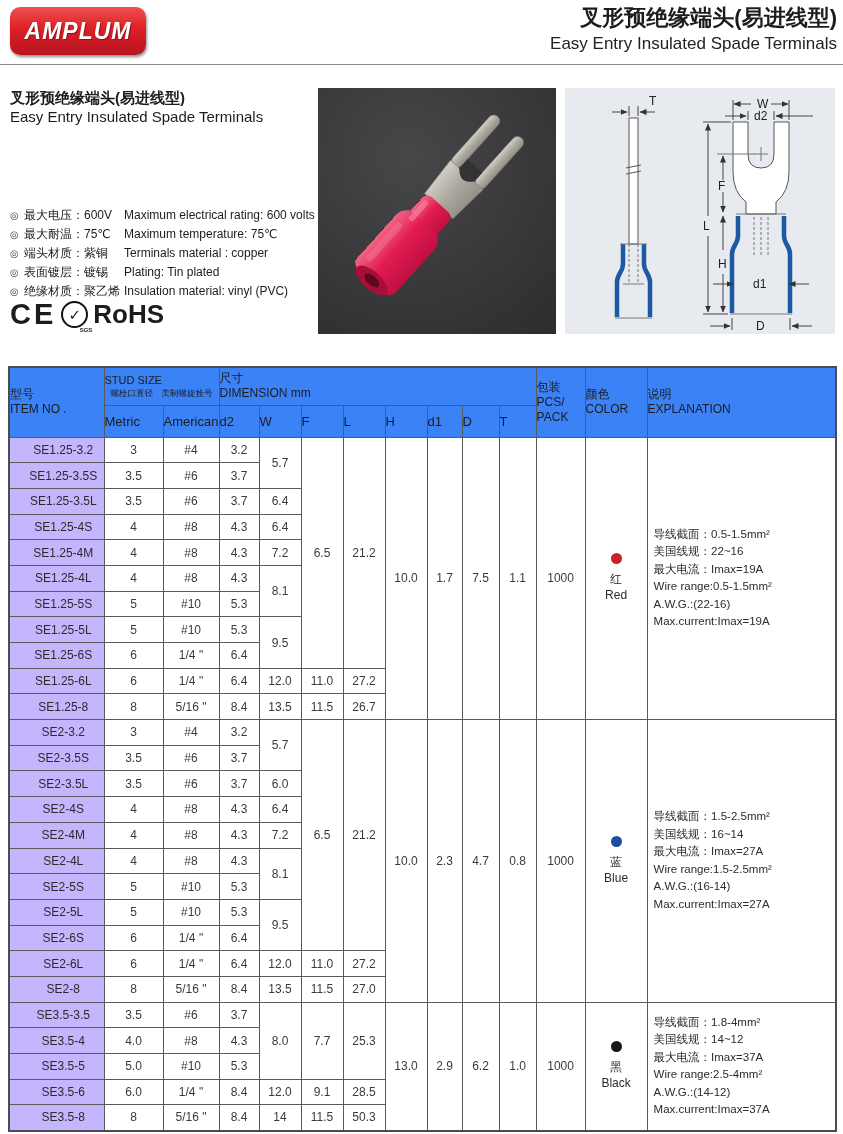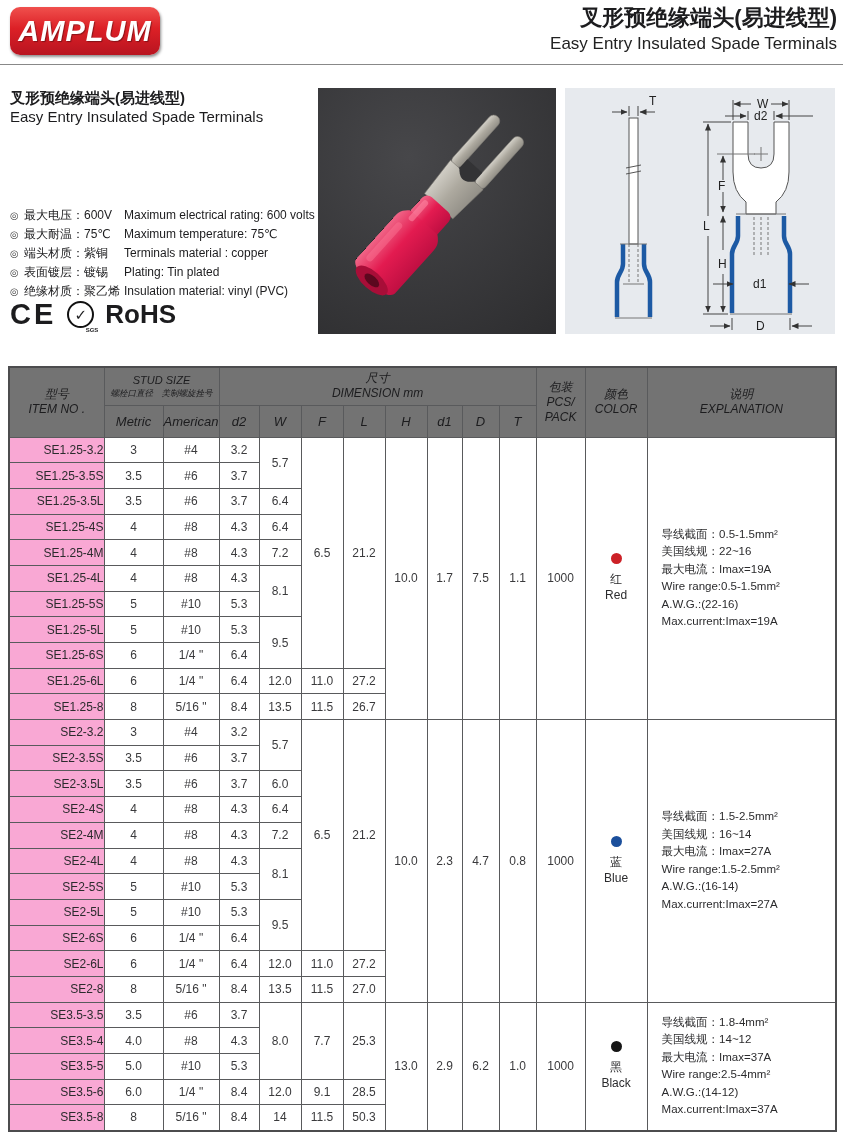--- a/index.html
+++ b/index.html
@@ -2,63 +2,63 @@
 <html><head>
 <meta charset="utf-8">
 <style>
   * { margin:0; padding:0; box-sizing:border-box; }
   html,body { width:843px; background:#fff; }
   body { font-family:"Liberation Sans","DejaVu Sans",sans-serif; color:#1c1c1e; }
   .page { position:relative; width:843px; height:1134px; background:#fff; overflow:hidden; }
 
   
   .top { position:absolute; top:0; left:0; right:0; height:64px; }
-  .logo { position:absolute; left:10px; top:7px; width:150px; height:48px;
+  .logo { position:absolute; left:10px; top:7px; width:136px; height:48px;
           background:linear-gradient(180deg,#f0504d 0%,#dc2026 45%,#b81420 100%);
           border-radius:10px; color:#fff; font-weight:bold; font-style:italic;
-          font-size:29px; letter-spacing:1px; display:flex; align-items:center; justify-content:center;
+          font-size:23px; letter-spacing:1px; display:flex; align-items:center; justify-content:center;
           box-shadow:1px 2px 3px rgba(0,0,0,.45); text-shadow:1px 1px 1px rgba(0,0,0,.35); }
   .titles { position:absolute; right:6px; top:4px; text-align:right; }
   .title-zh { font-size:22px; font-weight:600; line-height:28px; }
   .title-en { font-size:17px; line-height:24px; color:#222; }
   .rule { position:absolute; top:64px; left:0; width:843px; border:none; border-top:1.5px solid #888; }
 
   
   .product { position:absolute; top:84px; left:8px; width:827px; height:252px; }
   .p-left { position:absolute; left:2px; top:4px; width:300px; }
   .p-title-zh { font-size:15px; font-weight:bold; line-height:19px; }
   .p-title-en { font-size:15px; line-height:19px; }
   .spec-list { position:absolute; left:2px; top:122px; width:305px; }
   .spec-row { display:grid; grid-template-columns:14px 100px 1fr; font-size:12px; line-height:19px; white-space:nowrap; }
   .bullet { font-size:10px; color:#444; }
-  .certs { position:absolute; left:2px; top:214px; display:flex; align-items:center; gap:11px; }
+  .certs { position:absolute; left:2px; top:214px; display:flex; align-items:center; gap:5px; }
   .ce { font-size:29px; font-weight:bold; letter-spacing:3px; }
   .sgs { position:relative; width:27px; height:27px; border:2.5px solid #111; border-radius:50%;
          display:flex; align-items:center; justify-content:center; font-size:15px; font-weight:bold; }
   .sgs-sub { position:absolute; right:-6px; bottom:-7px; font-size:6px; font-weight:bold; letter-spacing:0; }
   .rohs { font-size:26px; font-weight:800; }
 
   .photo { position:absolute; left:310px; top:4px; width:238px; height:246px; }
   .diagram { position:absolute; left:557px; top:4px; width:270px; height:246px; background:#e7eaee; }
   svg text { font-family:"Liberation Sans","DejaVu Sans",sans-serif; font-size:12px; fill:#222; }
 
   
   .data-table { position:absolute; top:366px; left:8px; width:827px; border-collapse:collapse; table-layout:fixed; }
   .data-table th, .data-table td { border:1px solid #595a5c; }
   .data-table { border:2px solid #4c4c4e; }
-  thead th { background:#737373; font-weight:normal; vertical-align:middle; text-align:center;font-style:italic; }
+  thead th { background:#3b82f6; font-weight:normal; vertical-align:middle; text-align:left; }
   .h1 th { height:38px; }
   .h2 th { height:32px; font-size:13px; }
   .hz { font-size:12px; line-height:15px; }
   .he { font-size:12px; line-height:15px; }
   .stud-t { font-size:11px; line-height:13px; }
   .stud-sub { display:flex; justify-content:space-between; padding:0 6px; font-size:8.5px; line-height:12px; }
   tbody td { height:25.7px; font-size:12px; text-align:center; color:#3a3a3c; vertical-align:middle; }
-  tbody td.item { background:#f9a8d4; text-align:right; padding-left:13px; color:#2b2b2d;margin-left:25px; }
-  tbody td.expl { text-align:left; padding-left:14px; font-size:11.5px; line-height:17.5px; color:#2b2b2d; }
+  tbody td.item { background:#c4b5fd; text-align:center; padding-left:13px; color:#2b2b2d;margin-left:25px; }
+  tbody td.expl { text-align:left; padding-left:6px; font-size:11.5px; line-height:17.5px; color:#2b2b2d; }
   tbody td.color-cell { vertical-align:middle; font-size:12px; line-height:16px; color:#2b2b2d; }
   .dot { display:inline-block; width:11px; height:11px; border-radius:50%; margin-bottom:3px; }
 </style>
 </head>
 <body>
 
 <div class="page">
 
   <div class="top">
     <div class="logo">AMPLUM</div>

